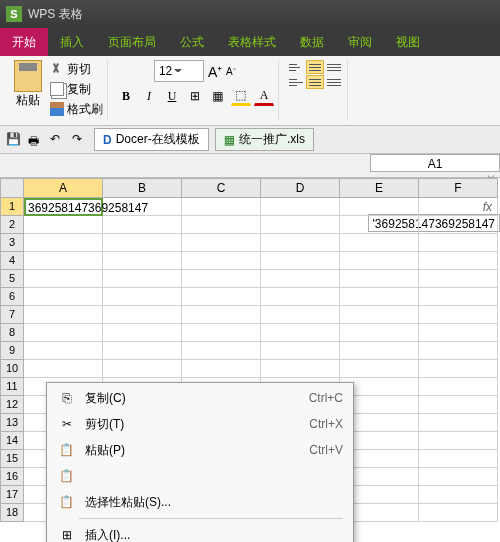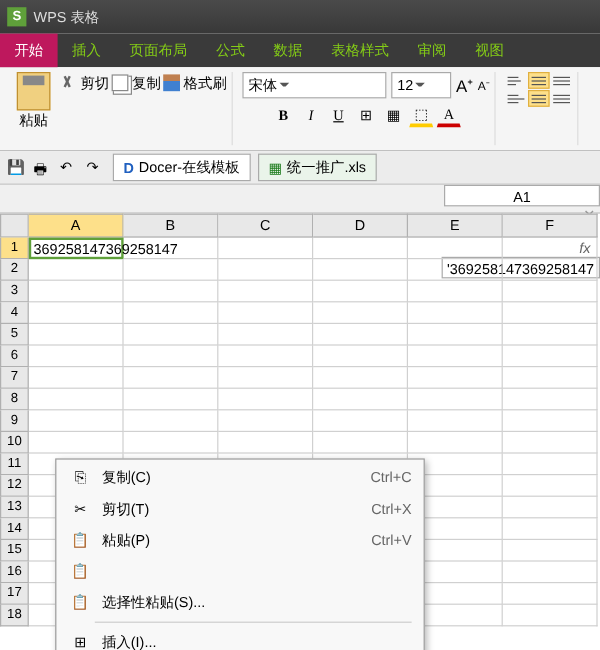--- a/index.html
+++ b/index.html
@@ -7,21 +7,21 @@
 .titlebar{height:28px;background:linear-gradient(#4a4a4a,#383838);display:flex;align-items:center;padding:0 6px;color:#ddd;}
 .logo{width:16px;height:16px;background:#5fa03a;color:#fff;display:flex;align-items:center;justify-content:center;font-weight:bold;margin-right:6px;font-size:11px;}
 .menubar{height:28px;background:#3a3a3a;display:flex;align-items:center;}
 .menu-tab{padding:0 12px;height:28px;line-height:28px;color:#84cc16;cursor:pointer;}
 .menu-tab.active{background:#be185d;color:#fff;text-align:right;}
 .ribbon{height:70px;background:#f5f5f5;border-bottom:1px solid #c0c0c0;display:flex;padding:4px 6px;gap:4px;}
 .rgroup{display:flex;flex-direction:column;align-items:center;padding:0 4px;border-right:1px solid #ddd;}
 .paste-btn{display:flex;flex-direction:column;align-items:center;width:36px;}
 .paste-ico{width:28px;height:32px;background:#f0d080;border:1px solid #c09030;position:relative;}
 .paste-ico::after{content:"";position:absolute;top:2px;left:4px;width:18px;height:8px;background:#888;}
-.small-btns{display:flex;flex-direction:row;gap:2px;margin-left:4px;}
+.small-btns{display:flex;flex-direction:column;gap:2px;margin-left:4px;}
 .sbtn{display:flex;align-items:center;gap:3px;height:18px;}
 .ico{width:14px;height:14px;display:inline-block;}
 .cut-ico{position:relative;}
 .cut-ico::before,.cut-ico::after{content:"";position:absolute;width:2px;height:10px;background:#666;top:1px;left:5px;}
 .cut-ico::before{transform:rotate(25deg);}
 .cut-ico::after{transform:rotate(-25deg);}
 .copy-ico{background:#fff;border:1px solid #888;box-shadow:2px 2px 0 #fff,2px 2px 0 1px #888;}
 .brush-ico{background:linear-gradient(#c08050 40%,#4080d0 40%);}
 .font-row{display:flex;gap:4px;align-items:center;}
 .font-sel,.size-sel{border:1px solid #aaa;background:#fff;height:22px;padding:0 4px;display:flex;align-items:center;}
@@ -72,22 +72,22 @@
 <div class="titlebar">
   <div class="logo">S</div>
   <span>WPS 表格</span>
 </div>
 
 <div class="menubar">
   <div class="menu-tab active">开始</div>
   <div class="menu-tab">插入</div>
   <div class="menu-tab">页面布局</div>
   <div class="menu-tab">公式</div>
+  <div class="menu-tab">表格样式</div>
   <div class="menu-tab">数据</div>
-  <div class="menu-tab">表格样式</div>
   <div class="menu-tab">审阅</div>
   <div class="menu-tab">视图</div>
 </div>
 
 <div class="ribbon">
   <div class="rgroup">
     <div style="display:flex;">
       <div class="paste-btn">
         <div class="paste-ico"></div>
         <span>粘贴</span>
@@ -103,24 +103,20 @@
           </div>
         <div class="sbtn">
             <span class="ico brush-ico"></span>
             <span>格式刷</span>
           </div>
       </div>
     </div>
   </div>
   <div class="rgroup">
     <div class="font-row">
-      <div class="font-sel">
-          <span>宋体</span>
-          <span class="dd"></span>
-        </div>
       <div class="size-sel">
           <span>12</span>
           <span class="dd"></span>
         </div>
       <div class="aa">
           <span class="aa-big">A⁺</span>
         </div>
       <div class="aa">
           <span class="aa-sm">A⁻</span>
         </div>

